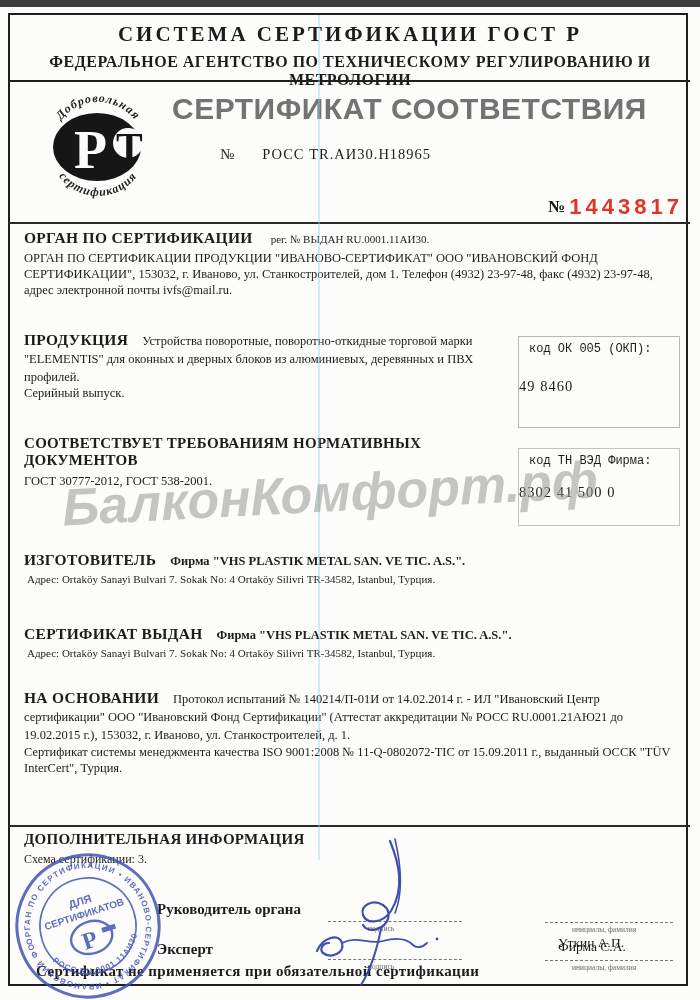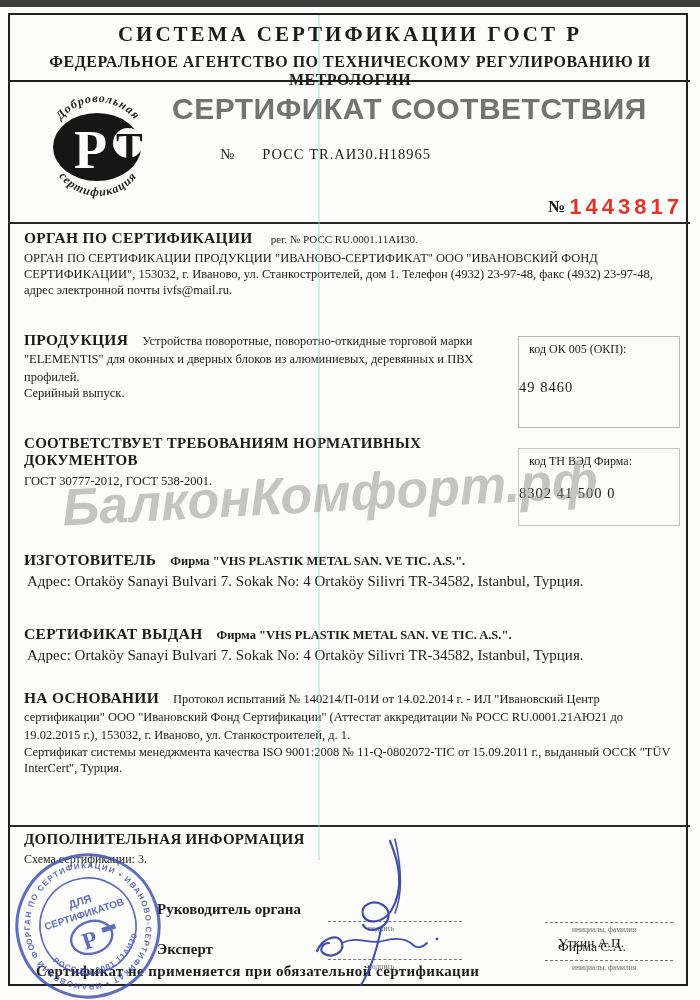--- a/index.html
+++ b/index.html
@@ -34,36 +34,36 @@
   .sec-head{font-weight:bold;font-size:15.5px;letter-spacing:.3px;}
   .body-txt{font-size:12.5px;line-height:16px;}
 
   .org{position:absolute;left:24px;top:229px;width:652px;}
   .org .reg{margin-left:14px;font-size:11px;}
   .org .body-txt{margin-top:3px;}
 
   .prod{position:absolute;left:24px;top:331px;width:482px;}
   .prod .sec-head{margin-right:10px;}
   .codebox{position:absolute;border:1px solid #b9b9b2;box-sizing:border-box;background:rgba(255,255,255,.0);}
-  .codebox .lbl{font-size:12px;margin:5px 0 0 10px;}
+  .codebox .lbl{font-size:12px;margin:5px 0 0 10px;font-family:Liberation Mono, monospace;}
   .codebox .val{font-size:14.5px;margin-top:22px;letter-spacing:1px;}
   #okp-box{left:518px;top:336px;width:162px;height:92px;}
   #tnved-box{left:518px;top:448px;width:162px;height:78px;border-color:#c4c4bd;}
   #tnved-box .val{margin-top:16px;}
 
   .conf{position:absolute;left:24px;top:435px;width:482px;}
   .conf .body-txt{margin-top:4px;}
 
   .watermark{position:absolute;left:62px;top:462px;width:590px;z-index:3;
              font-family:"Liberation Sans", sans-serif;font-style:italic;font-weight:bold;
              font-size:52px;color:rgba(150,150,150,.55);transform:rotate(-3deg);white-space:nowrap;}
 
   .manu{position:absolute;left:24px;top:551px;width:640px;}
   .manu .firm,.issued .firm{font-size:12.5px;font-weight:bold;margin-left:10px;}
-  .addr{font-size:15px;margin-top:4px;padding-left:3px;}
+  .addr{font-size:11px;margin-top:4px;padding-left:3px;}
   .issued{position:absolute;left:24px;top:625px;width:640px;}
   .basis{position:absolute;left:24px;top:689px;width:652px;}
   .basis .sec-head{margin-right:10px;margin-top:11px;}
   .basis .body-txt{display:inline;}
   .basis .p2{display:block;margin-top:1px;}
 
   .addl{position:absolute;left:24px;top:831px;width:640px;}
   .addl .body-txt{margin-top:3px;font-size:12px;}
 
   .stamp{position:absolute;left:2px;top:840px;width:172px;height:172px;z-index:6;}
@@ -124,21 +124,21 @@
 
   <div class="row-blank">
     <span>№</span>
     <span class="blank-num">1443817</span>
   </div>
 
   <div class="rule2"></div>
 
   <div class="org">
     <span class="sec-head">ОРГАН ПО СЕРТИФИКАЦИИ</span>
-    <span class="reg">рег. № РОСС RU.0001.11АИ30.</span>
+    <span class="reg">рег. № ВЫДАН RU.0001.11АИ30.</span>
     <div class="body-txt">ОРГАН ПО СЕРТИФИКАЦИИ ПРОДУКЦИИ "ИВАНОВО-СЕРТИФИКАТ" ООО "ИВАНОВСКИЙ ФОНД СЕРТИФИКАЦИИ", 153032, г. Иваново, ул. Станкостроителей, дом 1. Телефон (4932) 23-97-48, факс (4932) 23-97-48, адрес электронной почты ivfs@mail.ru.</div>
   </div>
 
   <div class="prod">
     <span class="sec-head">ПРОДУКЦИЯ</span>
     <span class="body-txt">Устройства поворотные, поворотно-откидные торговой марки "ELEMENTIS" для оконных и дверных блоков из алюминиевых, деревянных и ПВХ профилей.</span>
     <div class="body-txt">Серийный выпуск.</div>
   </div>
 
   <div class="codebox" id="okp-box">

